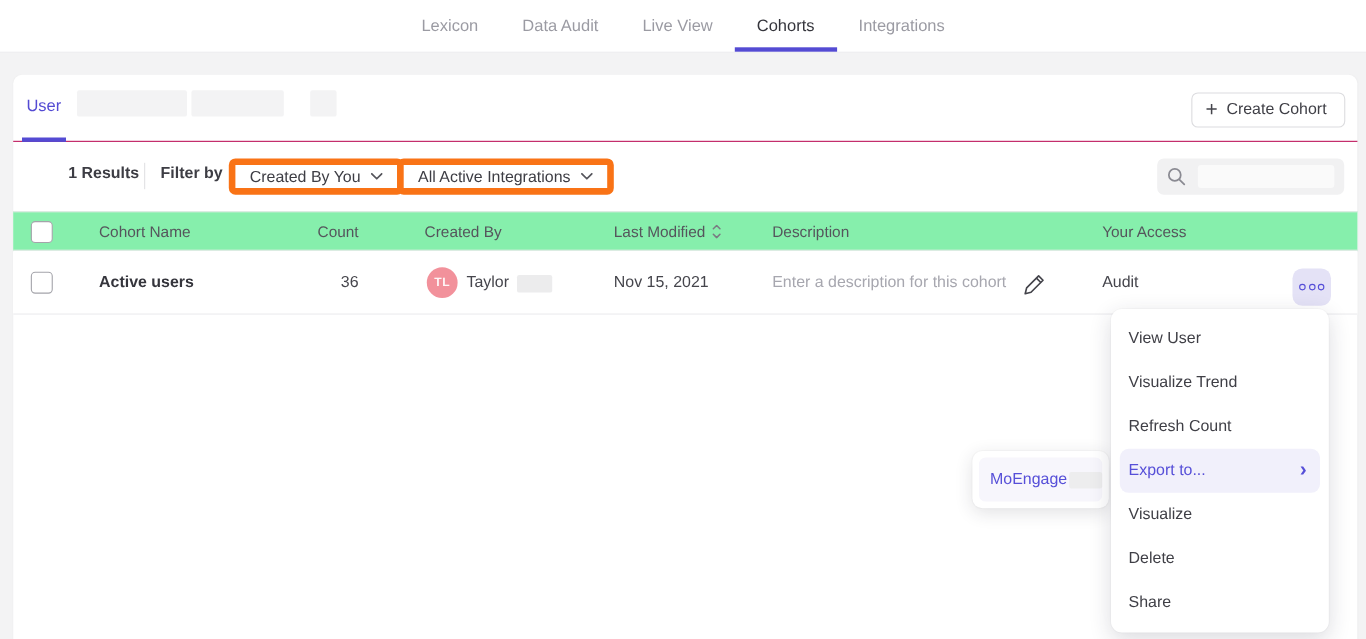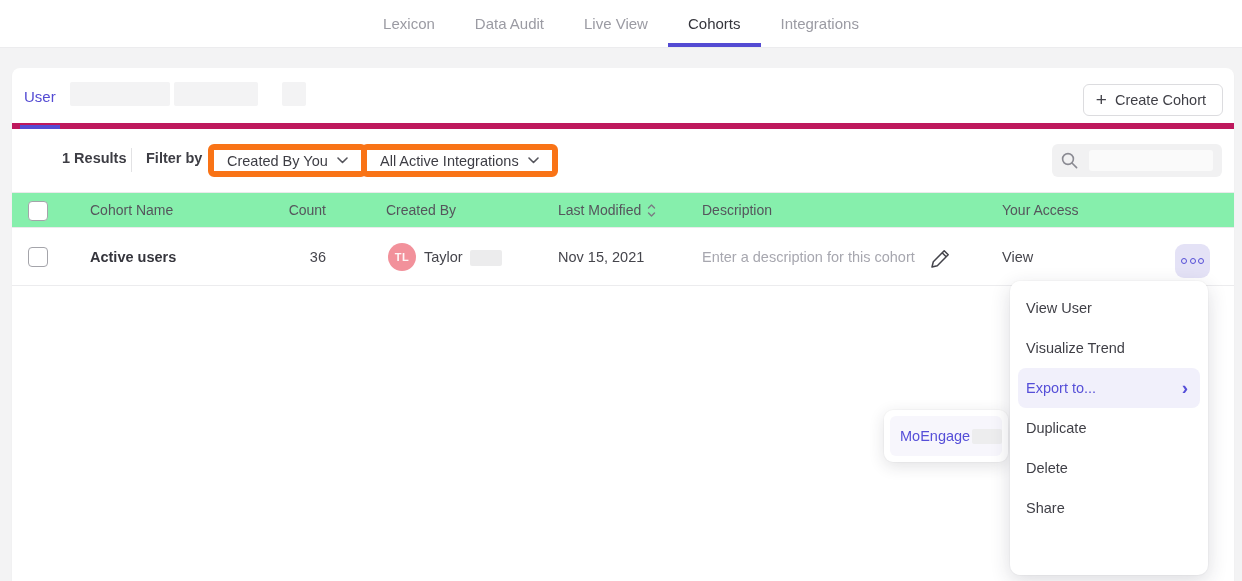--- a/index.html
+++ b/index.html
@@ -13,21 +13,21 @@
              color:#9b9ba3; cursor:pointer; white-space:nowrap; }
   .nav-tab.active { color:#35353c; }
   .nav-tab.active::after { content:""; position:absolute; left:0; right:0; bottom:0; height:4px;
              background:#544bd3; }
 
   
   .panel { position:absolute; left:12px; top:68px; width:1222px; height:513px; background:#fff;
            border-radius:8px 8px 0 0; box-shadow:0 1px 2px rgba(0,0,0,.04); }
 
   
-  .panel-tabs { position:absolute; left:0; top:0; width:100%; height:61px; border-bottom:6px solid #be185d; }
+  .panel-tabs { position:absolute; left:0; top:0; width:100%; height:61px; border-bottom:1px solid #be185d; }
   .ptab { position:absolute; left:8px; top:0; height:61px; line-height:58px; padding:0 4px;
           font-size:15px; font-weight:500; color:#544bd3; cursor:pointer; }
   .ptab::after { content:""; position:absolute; left:0; right:0; bottom:0; height:4px; background:#544bd3; }
   .redact { background:#ececed; border-radius:2px; position:absolute; }
   .redact.light { background:#f3f3f4; }
 
   .create-btn { position:absolute; right:11px; top:16px; height:32px; padding:0 16px 0 12px;
           background:#fff; border:1px solid #dcdcdf; border-radius:6px; display:flex; align-items:center;
           gap:8px; font-size:14.5px; color:#3f3f46; cursor:pointer; }
   .create-btn .plus { font-size:19px; font-weight:400; color:#45454c; line-height:1; margin-top:-2px; }
@@ -163,37 +163,38 @@
     <span class="cell creator-name">Taylor</span>
     <span class="redact" style="left:458px; top:21px; width:32px; height:16px;"></span>
     <span class="cell col-modified">Nov 15, 2021</span>
     <span class="cell col-desc desc-placeholder">Enter a description for this cohort</span>
     <span class="pencil-btn">
       <svg width="24" height="24" viewBox="0 0 24 24">
         <path d="M16.2 3.8 L20.2 7.8 L9.3 18.7 L4.0 20.0 L5.3 14.7 Z" fill="none" stroke="#43434a" stroke-width="1.5" stroke-linejoin="round"></path>
         <line x1="14.2" y1="5.8" x2="18.2" y2="9.8" stroke="#43434a" stroke-width="1.5"></line>
       </svg>
     </span>
-    <span class="cell col-access">View</span>
+    <span class="cell col-access">Audit</span>
     <button class="more-btn">
       <span class="dot"></span>
       <span class="dot"></span>
       <span class="dot"></span>
     </button>
   </div>
 </div>
 
 <div class="ctx-menu">
   <div class="menu-item">View User</div>
   <div class="menu-item">Visualize Trend</div>
+  <div class="menu-item">Refresh Count</div>
   <div class="menu-item highlighted">
     <span>Export to...</span>
     <span class="menu-chevron">›</span>
   </div>
-  <div class="menu-item">Duplicate</div>
+  <div class="menu-item">Visualize</div>
   <div class="menu-item">Delete</div>
   <div class="menu-item">Share</div>
 </div>
 
 <div class="sub-menu">
   <div class="sub-item">
     <span>MoEngage</span>
     <span class="redact-inline"></span>
   </div>
 </div>

